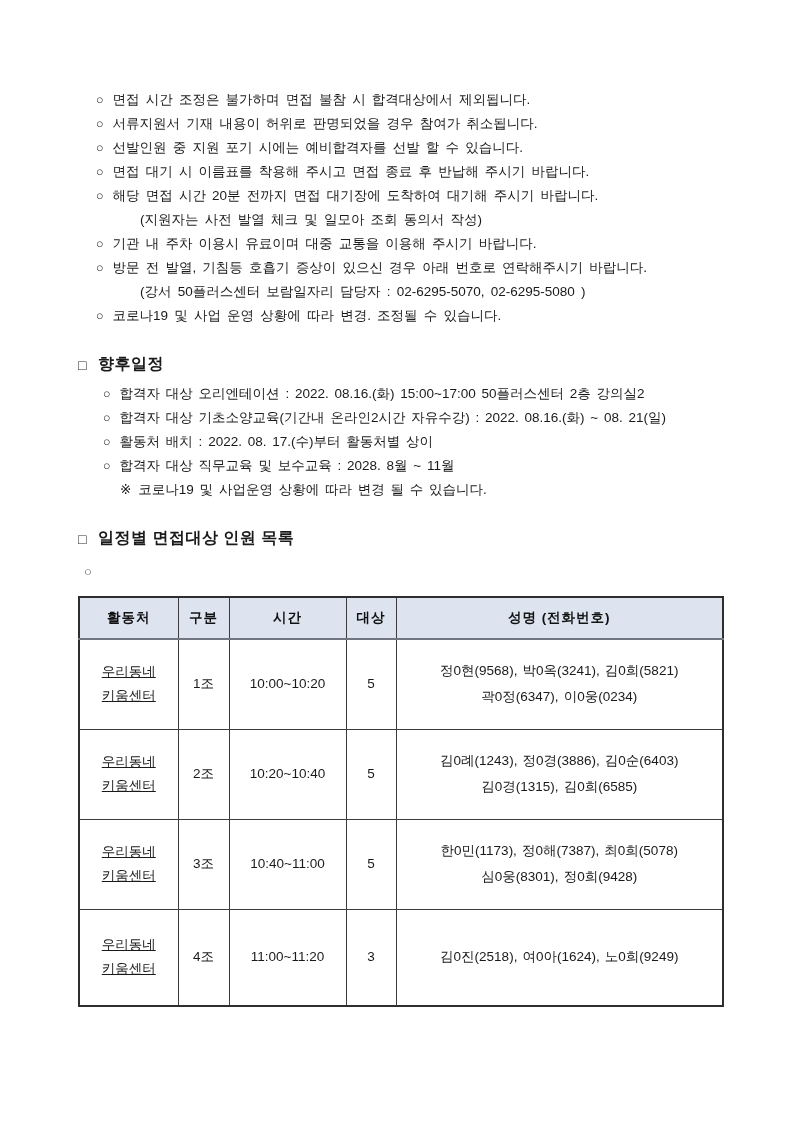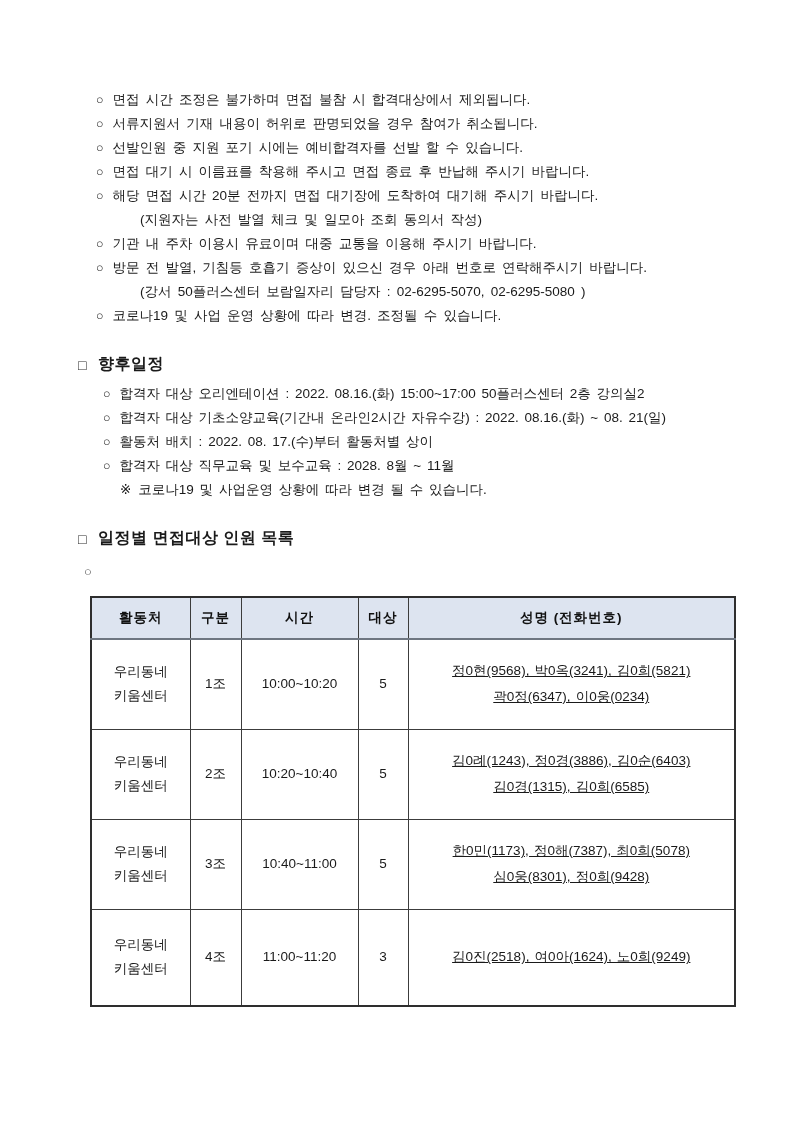--- a/index.html
+++ b/index.html
@@ -22,33 +22,33 @@
   .sched{margin-top:7px;}
   .sched-item{display:flex;align-items:flex-start;line-height:24px;font-size:13.5px;word-spacing:0.15em;}
   .sched-item .o-bullet{margin-left:25px;margin-right:9px;}
   .ref-note{display:flex;margin-left:42px;line-height:24px;font-size:13.5px;word-spacing:0.15em;}
   .ref-mark{margin-right:7px;}
   
   .session-line{display:flex;align-items:center;margin-top:11px;font-size:14px;font-weight:bold;line-height:22px;}
   .session-line .o-bullet{margin-left:6px;margin-right:17px;font-size:13px;color:#444;font-weight:normal;}
   
   table.roster{border-collapse:collapse;table-layout:fixed;width:644px;margin-top:12px;
-    border:2px solid #2e2e2e;margin-left:12px;}
+    border:2px solid #2e2e2e;}
   table.roster th{
     background:#dde4f0;height:38px;font-size:13.5px;font-weight:bold;letter-spacing:1px;
     border:1px solid #3c3c3c;border-bottom:2.5px solid #6e7681;text-align:center;vertical-align:middle;color:#111;
   }
   table.roster td{
     border:1px solid #3c3c3c;text-align:center;vertical-align:middle;
     font-size:13.5px;line-height:24px;color:#1a1a1a;
   }
   tr.row-std{height:90px;}
   tr.row-last{height:97px;}
-  td.site-cell{padding:8px 16px;}
-  td.names-cell{padding:0 11px;text-decoration:underline;}
+  td.site-cell{padding:8px 16px;text-decoration:underline;}
+  td.names-cell{padding:0 11px;}
   .name-line{line-height:26px;word-spacing:0.1em;}
 </style>
 </head>
 <body>
 
 <div class="page">
 
   <div>
     <div class="note-line">
       <span class="o-bullet">○</span>

